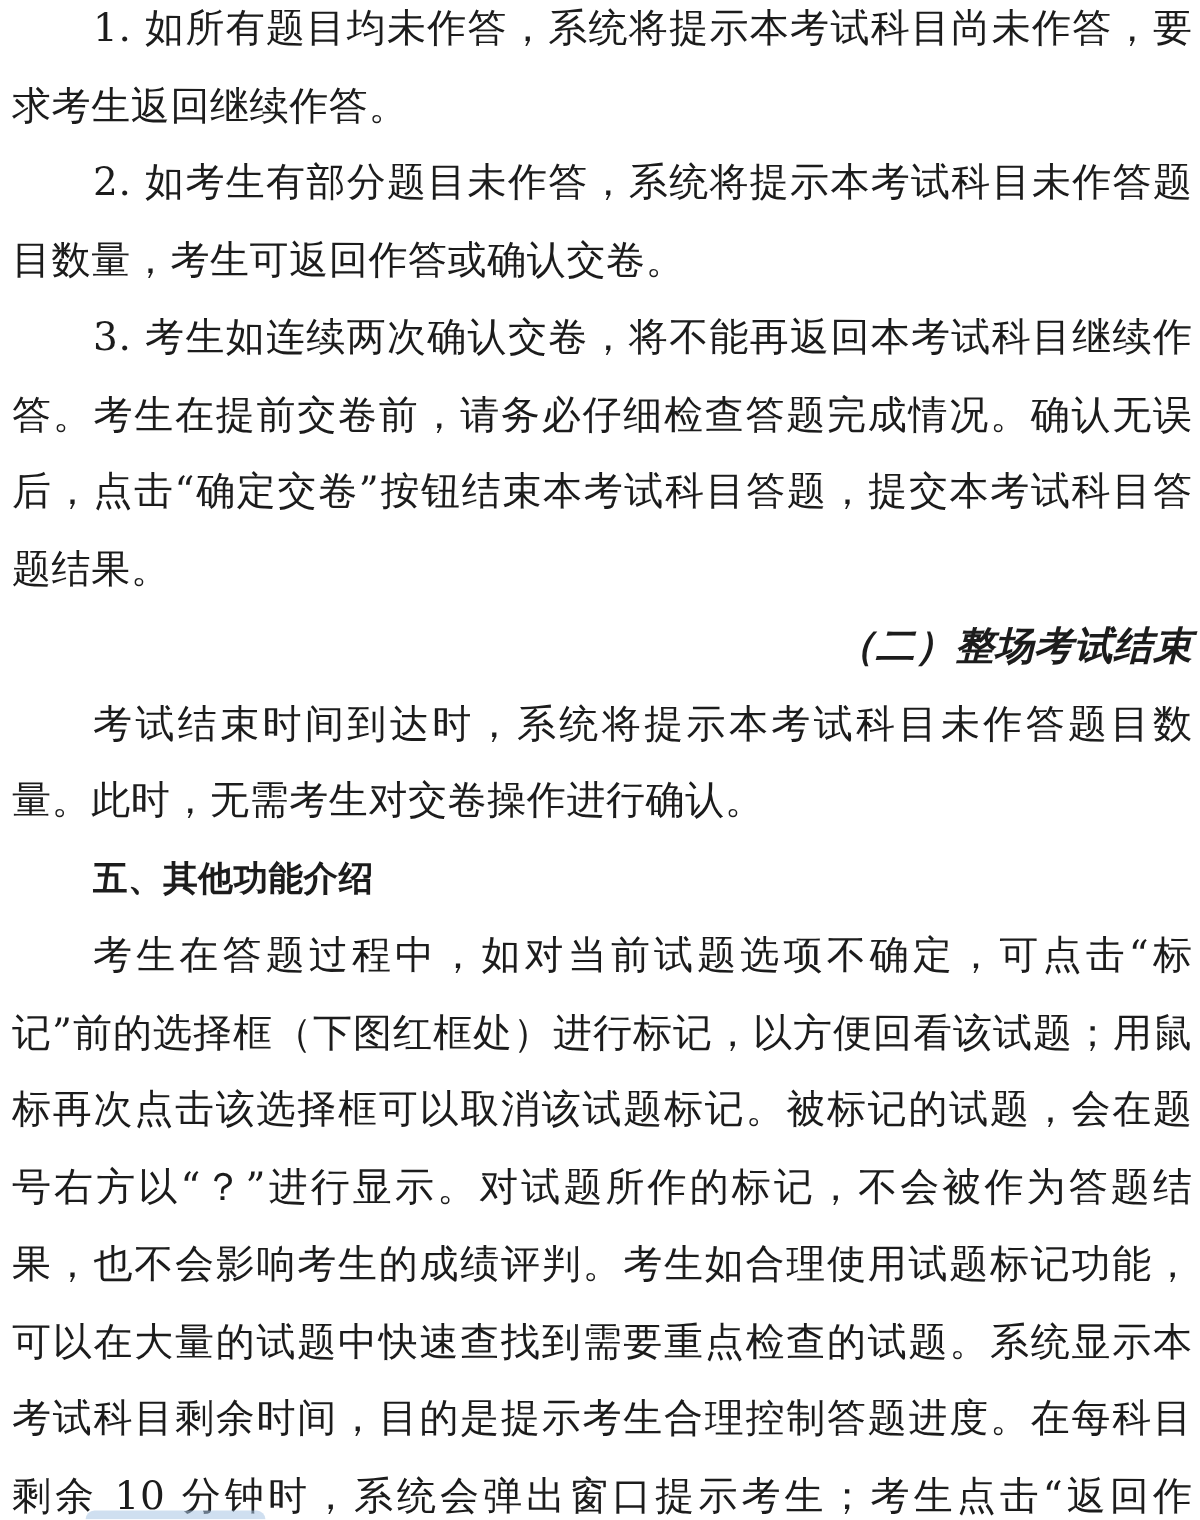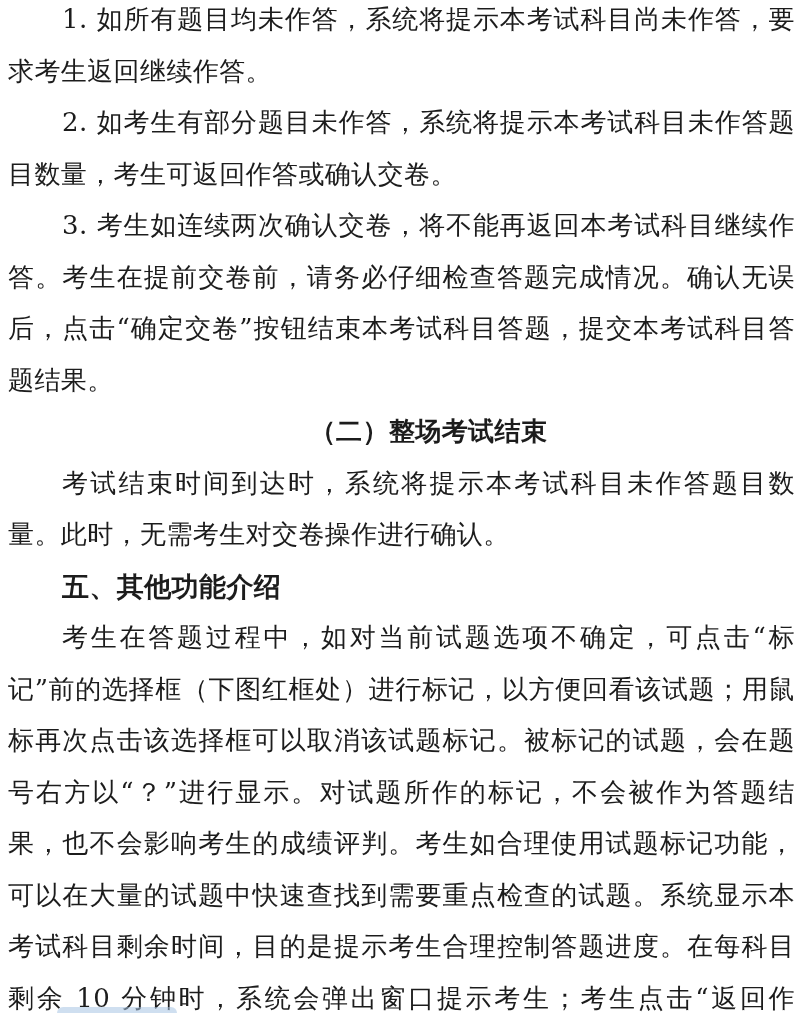--- a/index.html
+++ b/index.html
@@ -30,26 +30,27 @@
     text-align: justify;
     text-justify: inter-ideograph;
     text-indent: 54px;
     letter-spacing: 0.4px;
   }
   .para.body {
     font-weight: 400;
   }
   .para.subheading {
     font-weight: 700;
-    text-align: center;
+    text-align: right;
+    font-style: italic;
   }
   .para.heading {
     font-family: "DejaVu Sans", "Liberation Sans", sans-serif;
     font-weight: 700;
-    font-size: 27px;
+    font-size: 23px;
     text-align: left;
   }
   .figure-tab {
     position: absolute;
     left: 57px;
     bottom: 0;
     width: 120px;
     height: 6px;
     border-radius: 6px 6px 0 0;
     opacity: 0.55;

